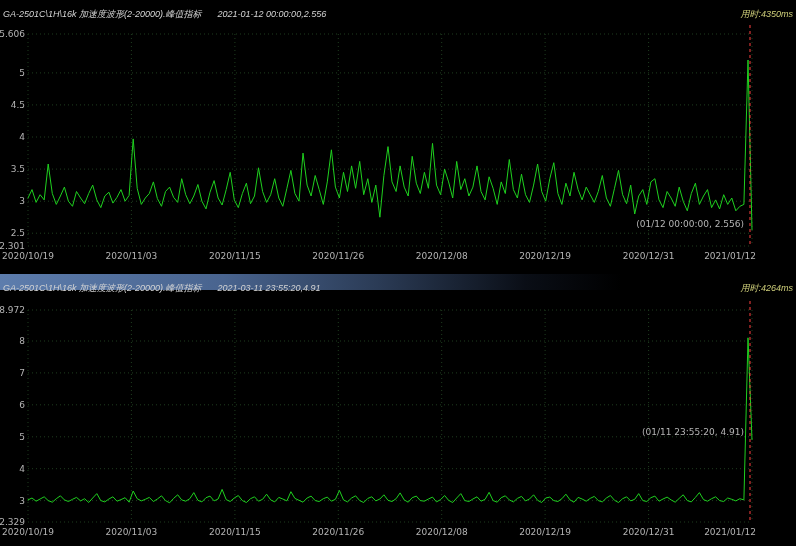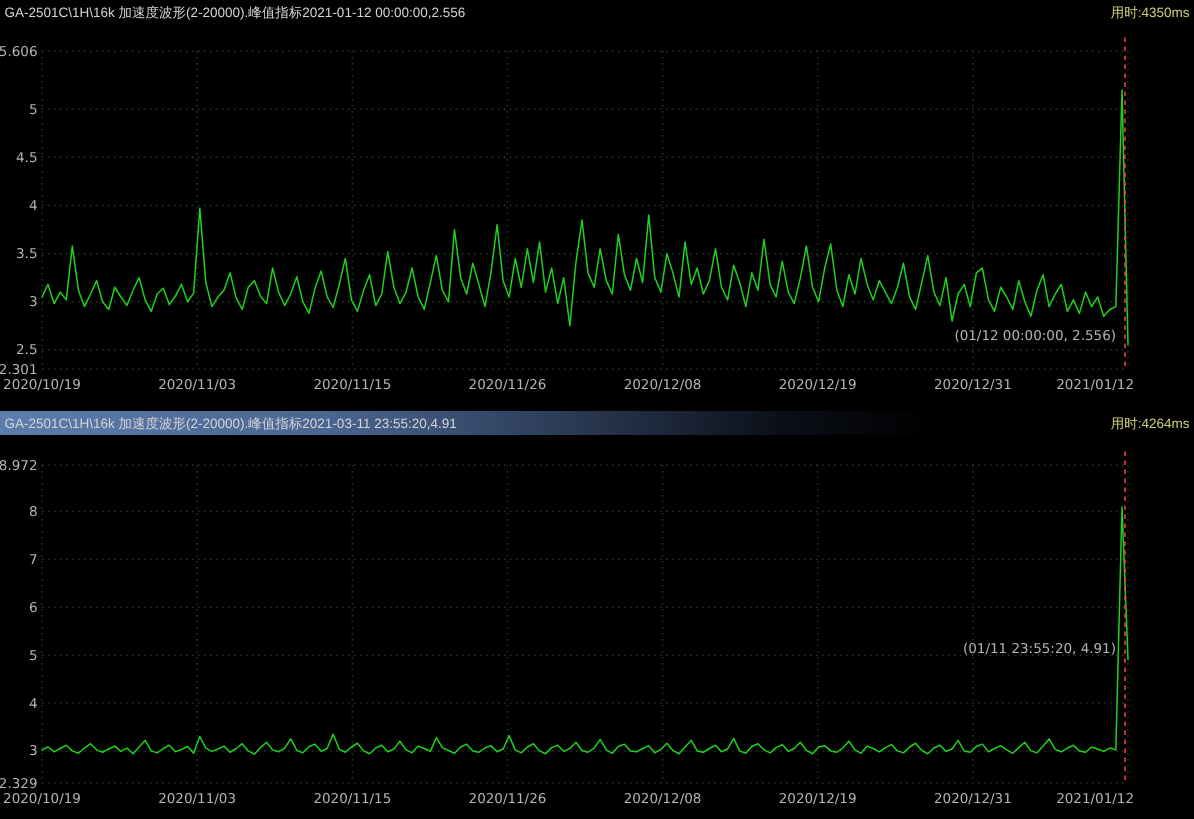--- a/index.html
+++ b/index.html
@@ -1,21 +1,21 @@
 <!DOCTYPE html>
 <html><head>
 <meta charset="utf-8">
 <style>
   html,body{margin:0;padding:0;background:#000;}
   body{width:796px;height:546px;overflow:hidden;font-family:"Liberation Sans",sans-serif;}
   .app{position:relative;width:796px;height:546px;background:#000;}
-  .chart-header{height:13px;line-height:13px;display:flex;align-items:center;
-    font-size:9px;color:#d4d4d4;padding:8px 3px;box-sizing:border-box;white-space:nowrap;}
+  .chart-header{height:13px;line-height:13px;display:flex;
+    font-size:9px;color:#d4d4d4;padding:8px 3px;box-sizing:border-box;white-space:nowrap;font-style:italic;}
   .curve-title{white-space:pre;}
-  .curve-timestamp{}
+  .curve-timestamp{margin-left:16px;}
   .elapsed{margin-left:auto;color:#cfcf7a;}
   .chart-header.selected{background:linear-gradient(90deg,#5d7dad 0%,#49648f 28%,#2a3a54 48%,#0a0e16 66%,#000 78%);}
   svg.plot{display:block;background:#000;}
   svg text{font-family:"DejaVu Sans",sans-serif;font-size:9px;fill:#b4b4b4;}
   svg .grid{stroke-width:1;stroke-dasharray:1 3;}
   svg .series{fill:none;stroke-width:1;stroke-linejoin:round;stroke-linecap:round;}
   svg .cursor{stroke-width:1;stroke-dasharray:3 3;}
   svg .annot{font-size:9px;}
 </style>
 </head>

